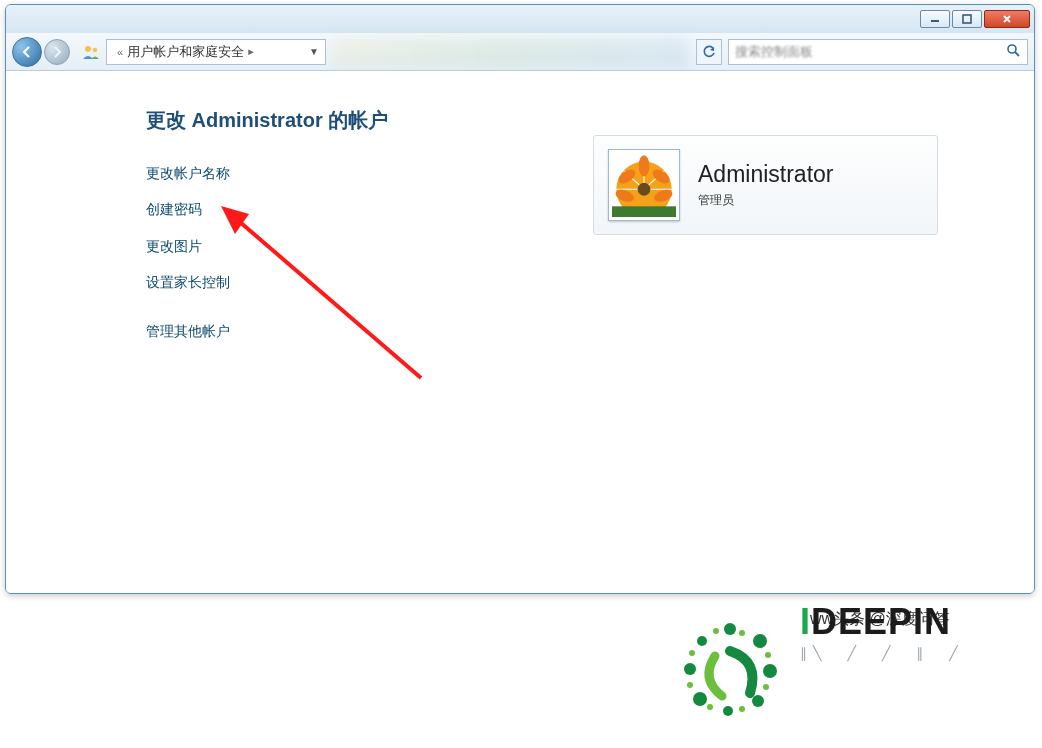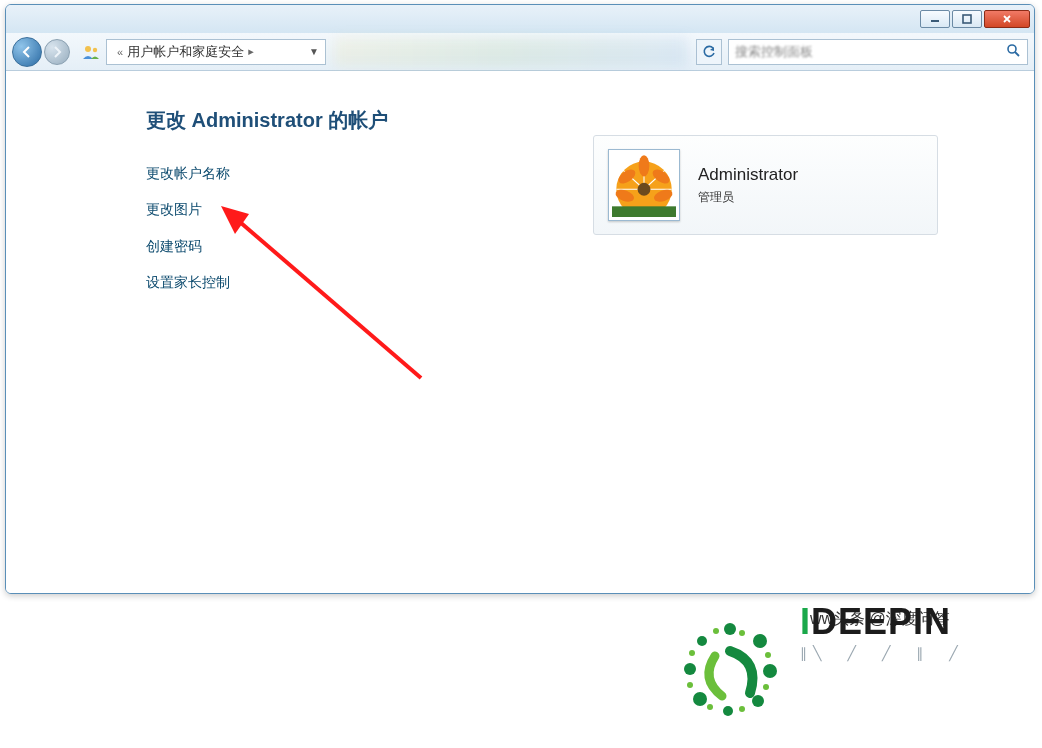--- a/index.html
+++ b/index.html
@@ -104,21 +104,21 @@
     border:1px solid #d6dde4; border-radius:3px;
     background:linear-gradient(#fdfefe,#f2f6f9);
     display:flex; align-items:center; padding:14px;
   }
   .avatar-frame{
     width:72px;height:72px;border:1px solid #9bb9d1;background:#fff;
     padding:3px; box-shadow:0 1px 2px rgba(0,0,0,.2);
     margin-right:18px;
   }
   .avatar-img{width:100%;height:100%;}
-  .acct-name{font-size:17px;color:#222;margin-bottom:4px;}
+  .acct-name{font-size:23px;color:#222;margin-bottom:4px;}
   .acct-role{font-size:12px;color:#333;}
 
   
   .watermark{
     position:absolute; left:670px; top:583px; width:370px; height:160px;
     pointer-events:none;
   }
   .wm-logo{
     font-family: Arial, sans-serif; font-weight:900; font-size:36px;
     letter-spacing:1px; color:#1c1c1c;
@@ -193,23 +193,24 @@
           </svg>
       </span>
     </div>
   </div>
 
   <div class="content">
     <div class="page-title">更改 Administrator 的帐户</div>
 
     <div class="links">
       <a href="#">更改帐户名称</a>
+      <a href="#">创建密码</a>
       <a href="#">更改图片</a>
-      <a href="#">创建密码</a>
       <a href="#">设置家长控制</a>
+      <a href="#" class="gap-top">管理其他帐户</a>
     </div>
 
     <svg class="arrow-annot" width="210" height="180" viewBox="0 0 210 180">
       <line x1="200" y1="172" x2="12" y2="10" stroke="#ff1a1a" stroke-width="4"></line>
       <polygon points="0,0 28,8 14,28" fill="#ff1a1a"></polygon>
     </svg>
 
     <div class="account-card">
       <div class="avatar-frame">
         <svg class="avatar-img" viewBox="0 0 60 60">

